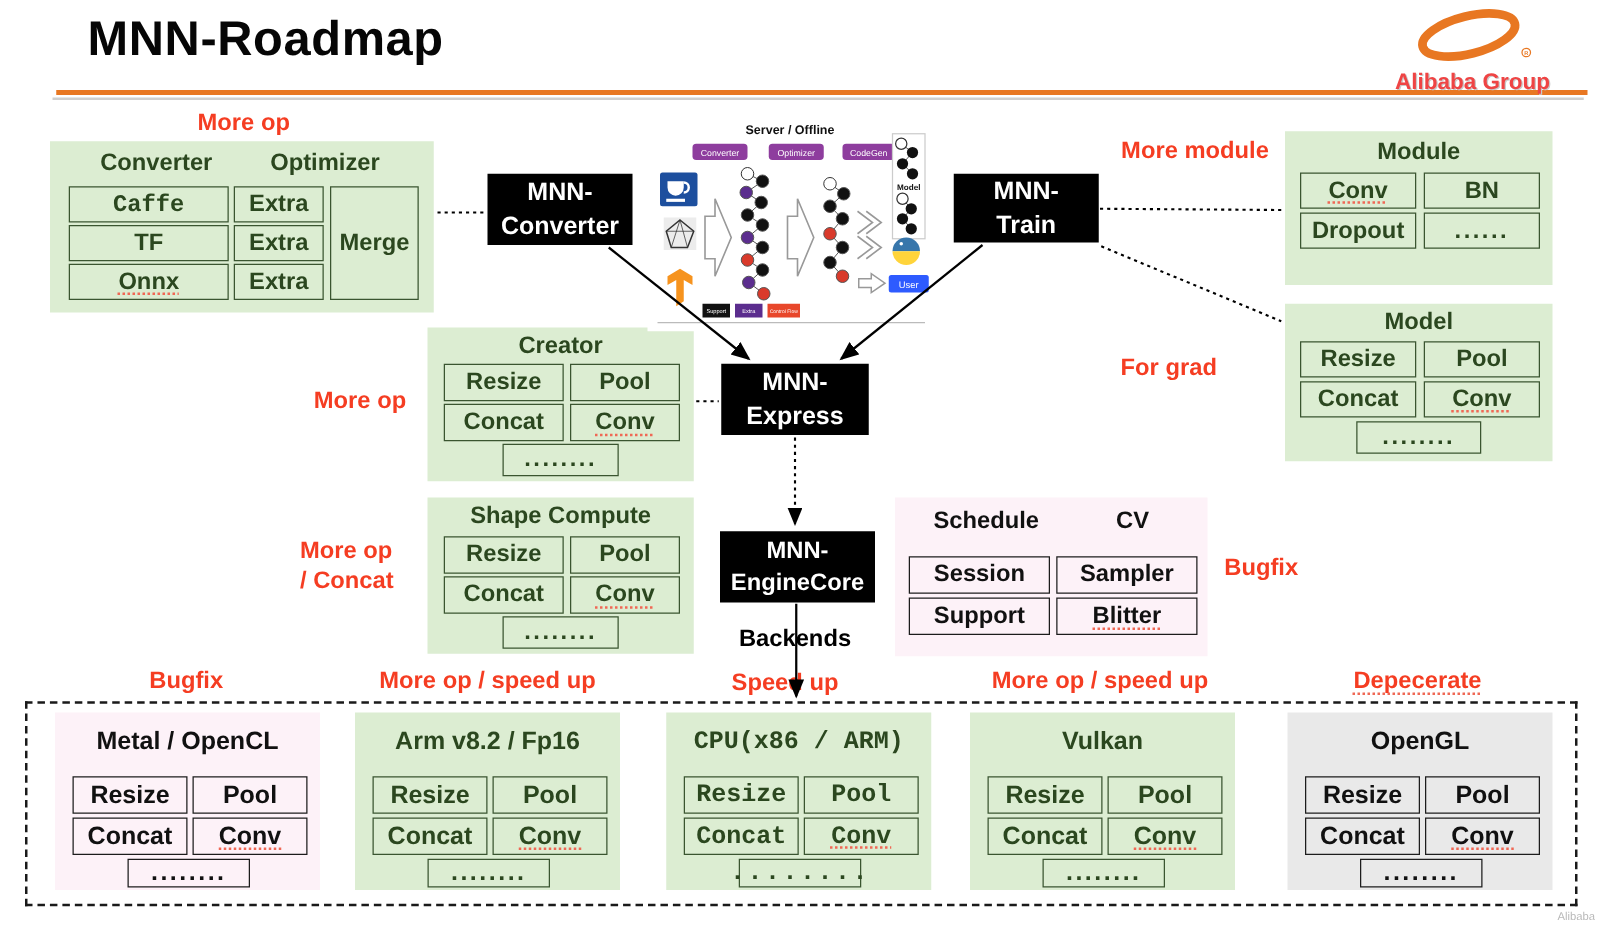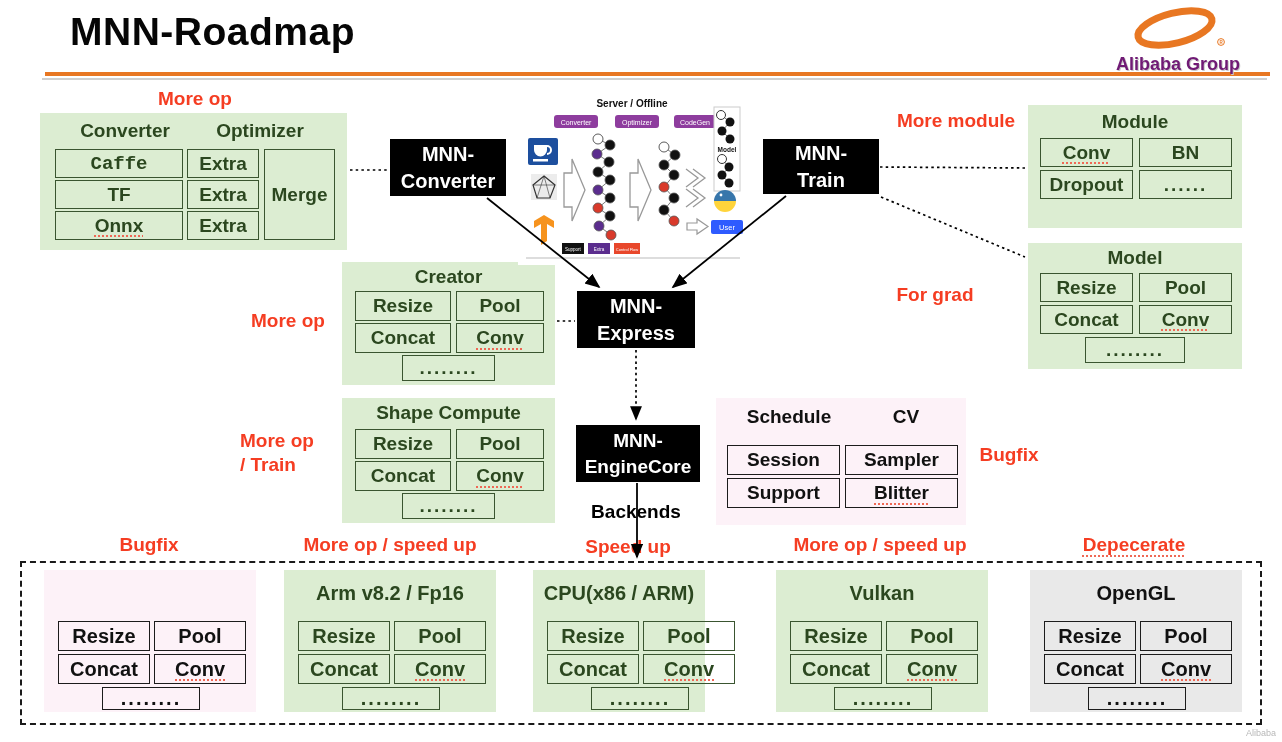--- a/index.html
+++ b/index.html
@@ -3,21 +3,21 @@
 <meta charset="utf-8">
 <style>
   html,body{margin:0;padding:0;background:#fff;}
   body{font-family:"Liberation Sans",sans-serif;}
   #stage{position:relative;width:1282px;height:742px;background:#fff;overflow:hidden;}
   .abs{position:absolute;}
   #page-title{position:absolute;left:70px;top:10px;font-size:39px;font-weight:bold;color:#060606;letter-spacing:.5px;}
   .rule{position:absolute;left:45px;top:72px;width:1225px;height:4px;background:#e87722;}
   .rule2{position:absolute;left:42px;top:78px;width:1225px;height:2px;background:#cfcfcf;}
   .logo{position:absolute;left:1084px;top:4px;width:188px;height:72px;text-align:center;}
-  .logo-text{font-size:18px;font-weight:bold;color:#701a75;text-shadow:1px 1px 0 #c9c9c9;margin-top:-2px;}
+  .logo-text{font-size:18px;font-weight:bold;color:#ef4444;text-shadow:1px 1px 0 #c9c9c9;margin-top:-2px;}
   .redlab{position:absolute;color:#f53d22;font-weight:bold;font-size:19px;text-align:center;line-height:1.28;}
   .blackbox{position:absolute;background:#000;color:#fff;font-weight:bold;font-size:20px;text-align:center;display:flex;flex-direction:column;justify-content:center;line-height:1.35;}
   .gbox{position:absolute;background:#dcedd2;}
   .bt{position:absolute;left:0;right:0;text-align:center;font-weight:bold;font-size:19px;color:#2b471f;}
   .cell{position:absolute;display:flex;align-items:center;justify-content:center;font-weight:bold;font-size:19px;border:1.6px solid #3a5530;color:#2b471f;box-sizing:border-box;background:transparent;}
   .pink{background:#fdf2f8;}
   .pink .bt, .pink .cell{color:#111;}
   .pink .cell{border-color:#1c1c1c;}
   .gray{background:#e9e9e9;}
   .gray .bt, .gray .cell{color:#111;}
@@ -56,21 +56,21 @@
   <div class="dashedframe"></div>
 
   <div class="redlab" style="left:150px;top:87px;width:90px;">More op</div>
   <div class="redlab" style="left:886px;top:109px;width:140px;">More module</div>
   <div class="redlab" style="left:240px;top:309px;width:96px;">More op</div>
   <div class="redlab" style="left:843px;top:283px;width:184px;">
     <div>For grad</div>
   </div>
   <div class="redlab" style="left:240px;top:429px;width:96px;text-align:left;">
     <div>More op</div>
-    <div>/ Train</div>
+    <div>/ Concat</div>
   </div>
   <div class="redlab" style="left:972px;top:443px;width:74px;">Bugfix</div>
   <div class="redlab" style="left:104px;top:533px;width:90px;">Bugfix</div>
   <div class="redlab" style="left:288px;top:533px;width:204px;">More op / speed up</div>
   <div class="redlab" style="left:578px;top:535px;width:100px;">Speed up</div>
   <div class="redlab" style="left:778px;top:533px;width:204px;">More op / speed up</div>
   <div class="redlab misspell" style="left:1070px;top:533px;width:128px;">Depecerate</div>
 
   <div class="blackbox" style="left:390px;top:139px;width:116px;height:57px;">
     <div>MNN-</div>
@@ -141,37 +141,38 @@
   <div class="gbox pink" style="left:716px;top:398px;width:250px;height:127px;">
     <div class="bt" style="left:18px;top:8px;width:110px;right:auto;">Schedule</div>
     <div class="bt" style="left:165px;top:8px;width:50px;right:auto;">CV</div>
     <div class="cell" style="left:11px;top:47px;width:113px;height:30px;">Session</div>
     <div class="cell" style="left:129px;top:47px;width:113px;height:30px;">Sampler</div>
     <div class="cell" style="left:11px;top:80px;width:113px;height:30px;">Support</div>
     <div class="cell misspell" style="left:129px;top:80px;width:113px;height:30px;">Blitter</div>
   </div>
 
   <div class="gbox pink bbx" style="left:44px;top:570px;width:212px;height:142px;">
+    <div class="bt" style="top:12px;">Metal / OpenCL</div>
     <div class="cell" style="left:14px;top:51px;width:92px;height:30px;">Resize</div>
     <div class="cell" style="left:110px;top:51px;width:92px;height:30px;">Pool</div>
     <div class="cell" style="left:14px;top:84px;width:92px;height:30px;">Concat</div>
     <div class="cell misspell" style="left:110px;top:84px;width:92px;height:30px;">Conv</div>
     <div class="cell dots" style="left:58px;top:117px;width:98px;height:23px;">........</div>
   </div>
 
   <div class="gbox bbx" style="left:284px;top:570px;width:212px;height:142px;">
     <div class="bt" style="top:12px;">Arm v8.2 / Fp16</div>
     <div class="cell" style="left:14px;top:51px;width:92px;height:30px;">Resize</div>
     <div class="cell" style="left:110px;top:51px;width:92px;height:30px;">Pool</div>
     <div class="cell" style="left:14px;top:84px;width:92px;height:30px;">Concat</div>
     <div class="cell misspell" style="left:110px;top:84px;width:92px;height:30px;">Conv</div>
     <div class="cell dots" style="left:58px;top:117px;width:98px;height:23px;">........</div>
   </div>
 
-  <div class="gbox bbx" style="left:533px;top:570px;width:172px;height:142px;">
+  <div class="gbox bbx" style="left:533px;top:570px;width:212px;height:142px;font-family:Liberation Mono, monospace;">
     <div class="bt" style="top:12px;">CPU(x86 / ARM)</div>
     <div class="cell" style="left:14px;top:51px;width:92px;height:30px;">Resize</div>
     <div class="cell" style="left:110px;top:51px;width:92px;height:30px;">Pool</div>
     <div class="cell" style="left:14px;top:84px;width:92px;height:30px;">Concat</div>
     <div class="cell misspell" style="left:110px;top:84px;width:92px;height:30px;">Conv</div>
     <div class="cell dots" style="left:58px;top:117px;width:98px;height:23px;">........</div>
   </div>
 
   <div class="gbox bbx" style="left:776px;top:570px;width:212px;height:142px;">
     <div class="bt" style="top:12px;">Vulkan</div>

